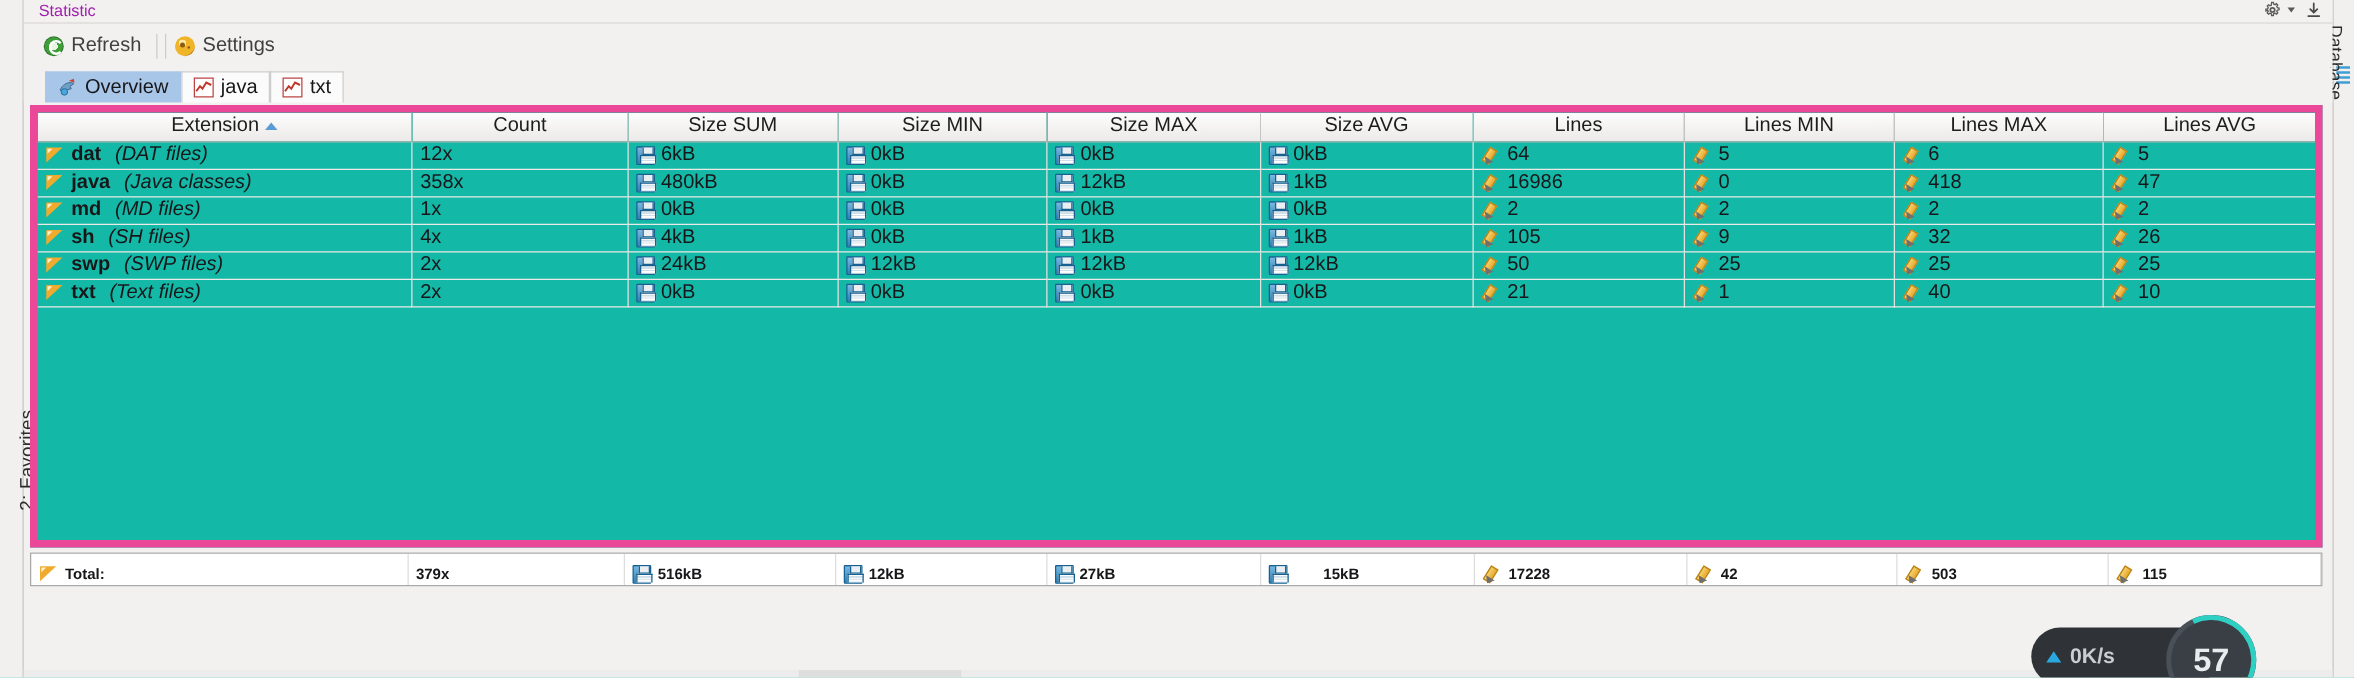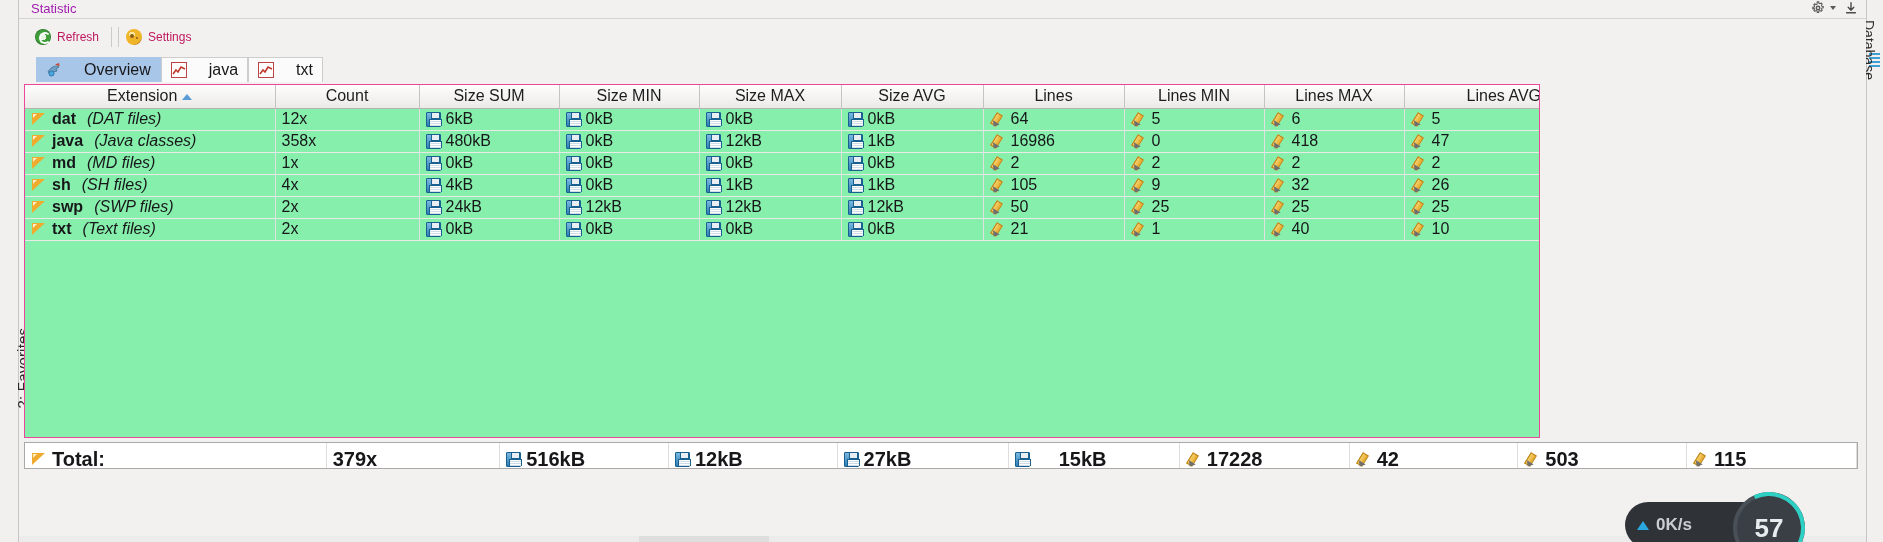--- a/index.html
+++ b/index.html
@@ -64,21 +64,21 @@
 
   
   #toolbar {
     position: absolute; left: 19px; top: 19px; right: 17px; height: 35px;
     background: #f2f1f0;
     display: flex; align-items: center; padding-left: 12px;
   }
   .tb-btn {
     display: flex; align-items: center; gap: 6px;
     height: 26px; padding: 0 9px 0 4px;
-    font-size: 12px; color: #be185d; cursor: default;
+    font-size: 16px; color: #404040; cursor: default;
     white-space: nowrap;
   }
   .tb-sep { width: 1px; height: 20px; background: #cdcbc9; margin: 0 3px; }
 
   
   .ico { width: 16px; height: 16px; flex: 0 0 16px; position: relative; display:inline-block;}
   .ico-refresh { border-radius: 50%; background:
       radial-gradient(circle at 50% 50%, #e8f7e2 0 28%, #3f9e3a 29% 62%, #2d7a2a 63% 100%); }
   .ico-refresh:after{
     content:""; position:absolute; left:4px; top:3px; width:8px; height:8px;
@@ -99,50 +99,50 @@
     border-radius:50%; background:#8c5b12; box-shadow:5px 2px 0 -1px #8c5b12;
   }
 
   
   #tabs {
     position: absolute; left: 19px; top: 54px; right: 17px; height: 28px;
     display: flex; align-items: flex-end; padding-left: 17px;
     background: #f2f1f0;
   }
   .tab {
-    display: flex; align-items: center; gap: 22px;
+    display: flex; align-items: center; gap: 6px;
     height: 25px; padding: 0 9px; font-size: 16px; color: #17171a;
     border: 1px solid transparent; border-bottom: none;
     cursor: default; white-space: nowrap;
   }
   .tab.active { background: #a8c6e8; }
   .tab.inactive { background: #fbfbfb; border-color: #cfcdcb; }
   .ico-chart {
     border: 1px solid #b44; background: #fff;
   }
 
   
   #table-wrap {
     position: absolute; left: 24px; top: 84px;
-    width: 1516px; height: 354px;
-    background: #86efac;
-    border: 1px solid #ec4899;
+    width: 1834px; height: 354px;
+    background: #14b8a6;
+    border: 6px solid #ec4899;
     overflow: hidden;
   }
   table { border-collapse: collapse; width: 100%; table-layout: fixed; }
   thead th {
     height: 23px;
     background: linear-gradient(#fdfdfd, #eceae8);
     border-right: 1px solid #c6c4c2;
     border-bottom: 1px solid #b5b3b1;
     font-size: 16px; font-weight: normal; color: #1d1d1d;
     text-align: center; position: relative;
     padding: 0 4px;
   }
-  thead th:last-child { border-right: none; text-align: right; }
+  thead th:last-child { border-right: none; }
   .sort-asc {
     display:inline-block; width:0;height:0; margin-left:5px; vertical-align:middle;
     border-left:5px solid transparent; border-right:5px solid transparent;
     border-bottom:6px solid #5b9bd5;
   }
   tbody td {
     height: 22px;
     border-right: 1px solid #e3e1df;
     border-bottom: 1px solid #eceae8;
     font-size: 16px; color: #17171a;
@@ -197,21 +197,21 @@
   }
 
   
   #total-wrap {
     position: absolute; left: 24px; top: 442px;
     width: 1834px; height: 27px;
     background: #fff; border: 1px solid #a9a9a9;
     overflow: hidden;
   }
   #total-wrap table td {
-    height: 32px; font-weight: bold; font-size: 20px;
+    height: 32px; font-weight: bold; font-size: 12px;
     border-right: 1px solid #ddd; border-bottom: none;
   }
 
   
   #net-widget {
     position: absolute; right: 28px; bottom: -22px;
     width: 230px; height: 72px; pointer-events: none;
   }
   #net-pill {
     position: absolute; left: 0; top: 10px;

